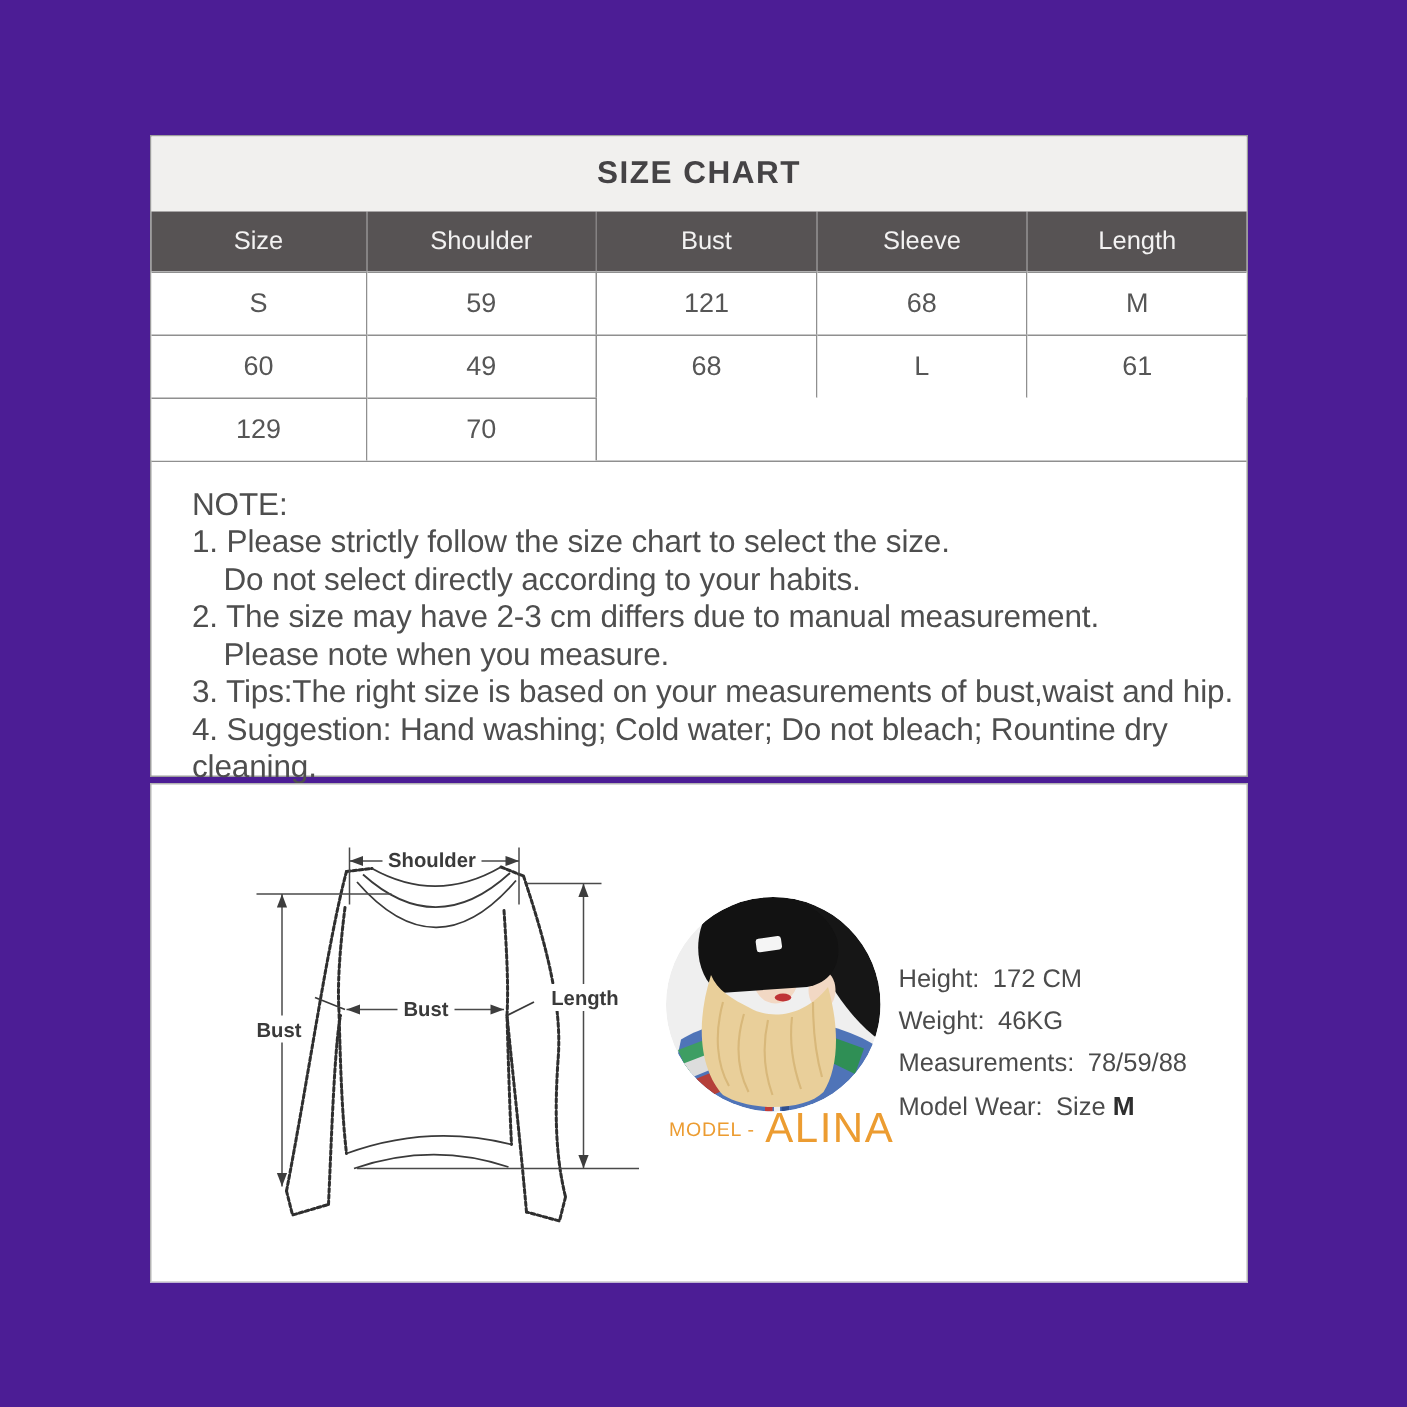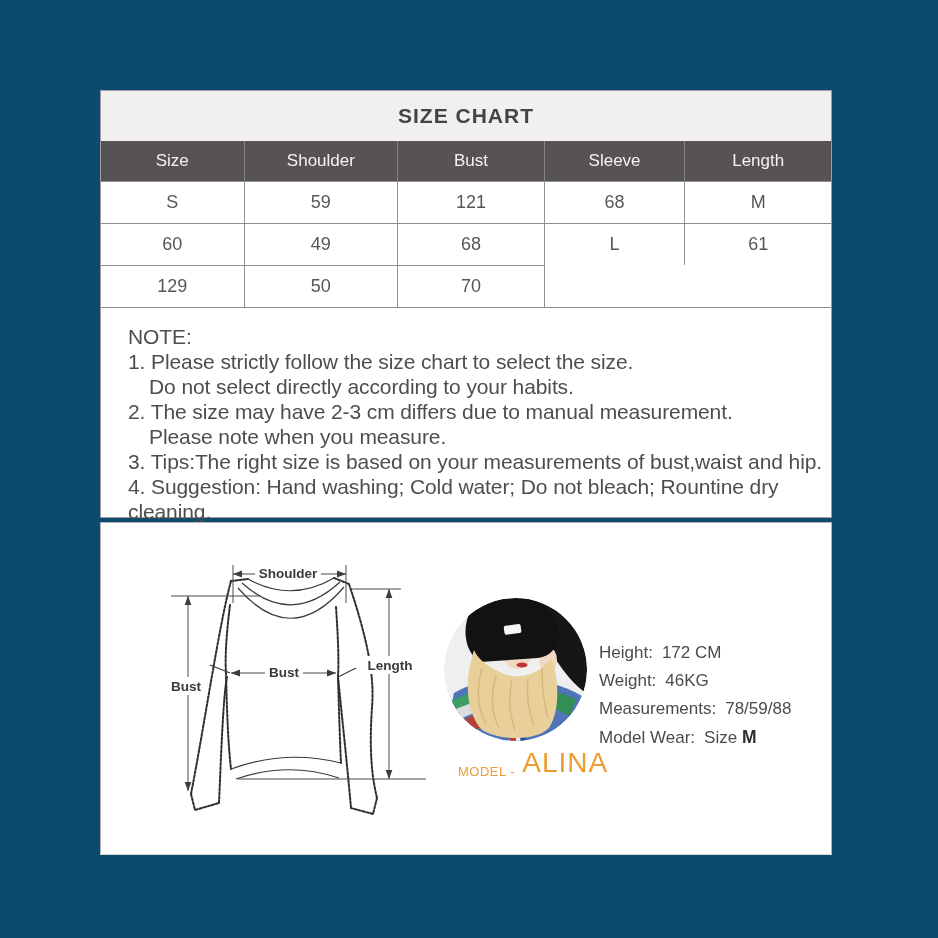--- a/index.html
+++ b/index.html
@@ -1,16 +1,16 @@
 <!DOCTYPE html>
 <html><head>
 <meta charset="utf-8">
 <style>
   html,body{margin:0;padding:0;background:#ffffff;}
-  .canvas{position:relative;width:938px;height:938px;background:#0c4a6e;
+  .canvas{position:relative;width:938px;height:938px;background:#4c1d95;
           font-family:"Liberation Sans",sans-serif;overflow:hidden;}
 
   
   .box1{position:absolute;left:100px;top:90px;width:732px;height:428px;
         border:1px solid #9d9d9d;box-sizing:border-box;background:#fff;}
   .title-bar{height:50px;background:#f1f0ee;display:flex;align-items:center;justify-content:center;}
   .title-bar span{font-size:21px;font-weight:bold;color:#454345;letter-spacing:1px;}
   .tbl{display:grid;grid-template-columns:144fr 154fr 147fr 141fr 146fr;}
   .th{height:40px;background:#575354;color:#f3f2f2;font-size:17px;
       display:flex;align-items:center;justify-content:center;}
@@ -24,22 +24,22 @@
   .note .cont{padding-left:21px;}
 
   
   .box2{position:absolute;left:100px;top:522px;width:732px;height:333px;
         border:1px solid #b3b3b3;border-bottom-color:#d8d8d8;box-sizing:border-box;background:#fff;}
   .sweater{position:absolute;left:8px;top:14px;}
   .dimtext{font-size:13.5px;font-weight:bold;fill:#3a3a3a;font-family:"Liberation Sans",sans-serif;}
 
   .model-photo{position:absolute;left:343px;top:75px;width:143px;height:143px;
                border-radius:50%;overflow:hidden;}
-  .model-caption{position:absolute;left:345px;top:224px;width:180px;display:flex;
-                 align-items:flex-end;gap:7px;margin-left:12px;}
+  .model-caption{position:absolute;left:345px;top:213px;width:180px;display:flex;
+                 align-items:center;gap:7px;}
   .model-caption .prefix{font-size:13px;color:#ec9c31;letter-spacing:.5px;}
   .model-caption .name{font-size:28px;color:#ec9c31;letter-spacing:1px;font-weight:400;}
   .model-info{position:absolute;left:498px;top:116px;}
   .model-info .line{font-size:17px;color:#4b4b4b;line-height:28px;}
   .model-info .lbl{margin-right:9px;}
   .model-info b{color:#2e2e2e;font-size:17.5px;}
 </style>
 </head>
 <body>
 
@@ -63,21 +63,20 @@
       <div class="td">68</div>
 
       <div class="td">M</div>
       <div class="td">60</div>
       <div class="td">49</div>
       <div class="td">68</div>
 
       <div class="td">L</div>
       <div class="td">61</div>
       <div class="td">129</div>
-      <div class="td">50</div>
       <div class="td">70</div>
     </div>
 
     <div class="note">
       <div>NOTE:</div>
       <div>1. Please strictly follow the size chart to select the size.</div>
       <div class="cont">Do not select directly according to your habits.</div>
       <div>2. The size may have 2-3 cm differs due to manual measurement.</div>
       <div class="cont">Please note when you measure.</div>
       <div>3. Tips:The right size is based on your measurements of bust,waist and hip.</div>

